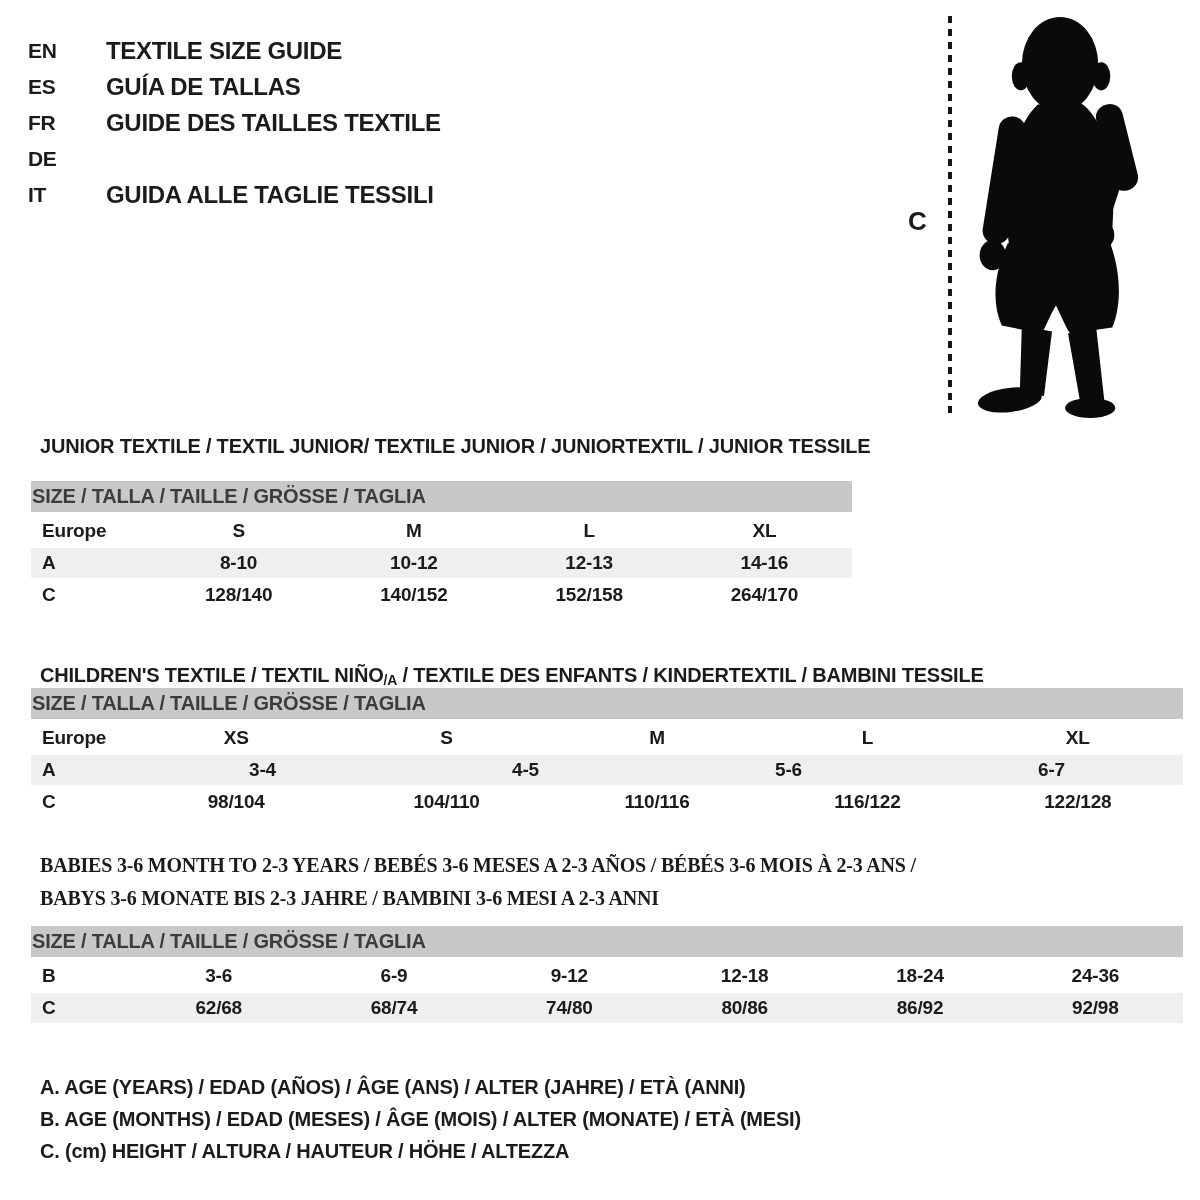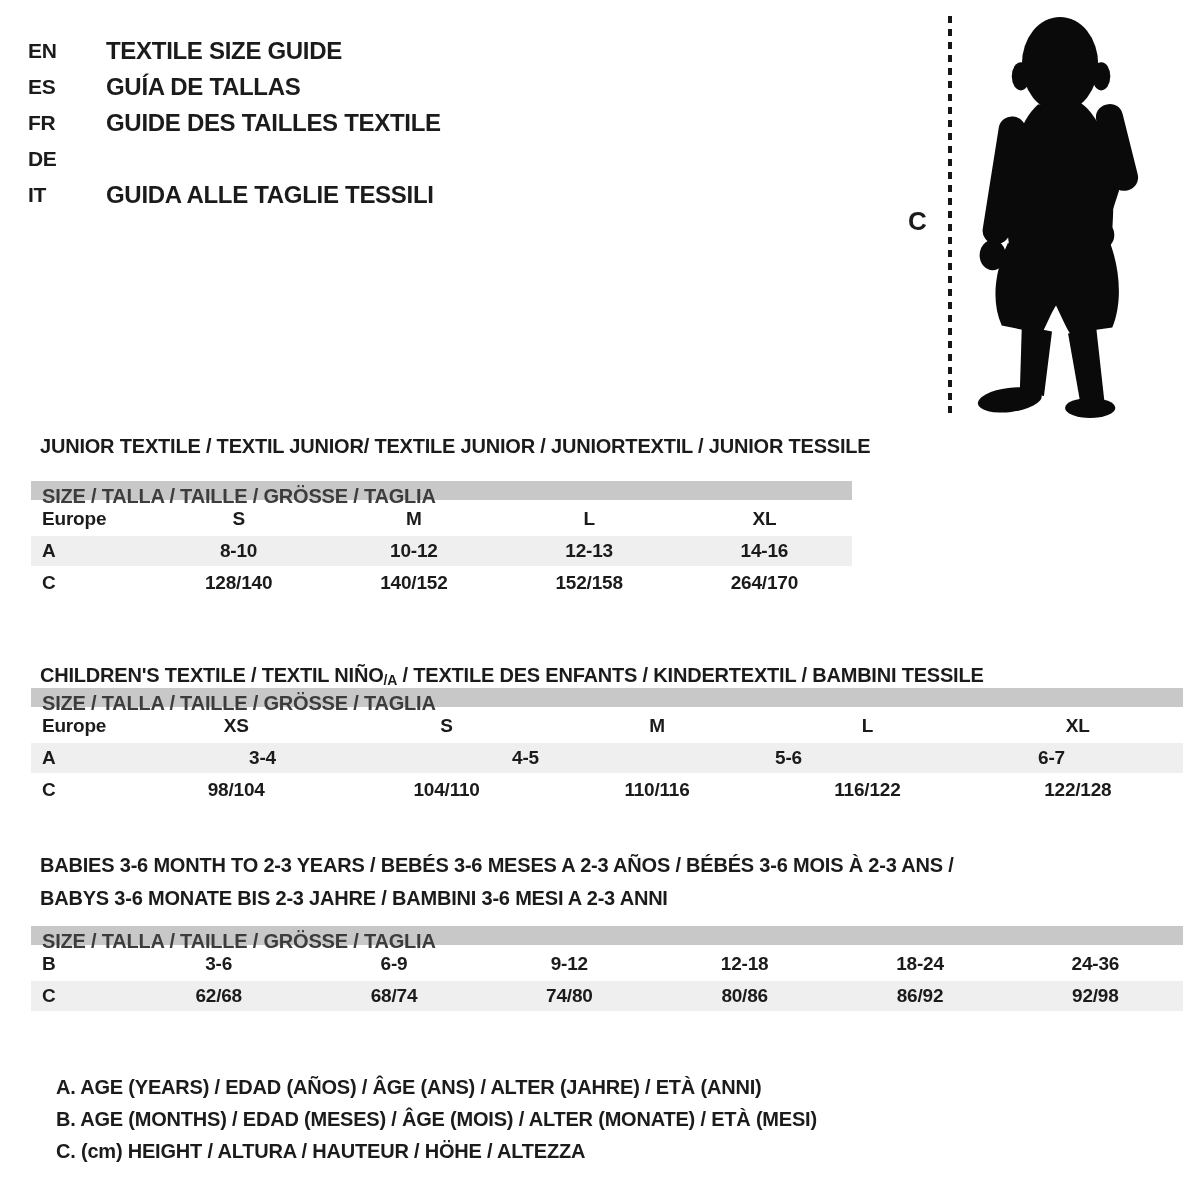--- a/index.html
+++ b/index.html
@@ -29,48 +29,48 @@
   }
   .silhouette { position:absolute; left:966px; top:14px; }
 
   
   .section-title {
     position:absolute; left:40px;
     font-size:20px; font-weight:bold; letter-spacing:-0.2px;
     white-space:nowrap;
   }
   .sub-a { font-size:14px; position:relative; top:3px; font-weight:bold; }
-  .babies-title { line-height:33px; white-space:nowrap; }
+  .babies-title { line-height:33px; white-space:nowrap;font-family:Liberation Serif, serif; }
 
   
   .size-table { position:absolute; left:31px; }
   .t-junior   { top:481px; width:821px; }
   .t-children { top:688px; width:1152px; }
   .t-babies   { top:926px; width:1152px; }
 
   .t-bar {
-    height:19px; line-height:31px;
+    height:31px; line-height:31px;
     background:#c8c8c8; color:#3c3c3c;
     font-size:20px; font-weight:bold; letter-spacing:-0.2px;
-    padding-left:11px; margin-bottom:4px;
+    padding-left:1px; margin-bottom:4px;
   }
   .t-row {
     display:flex; height:30px; line-height:30px;
     font-size:19px; font-weight:bold; letter-spacing:-0.2px;
     margin-bottom:2px;
     justify-content:center;
   }
   .t-row.shaded { background:#efefef; }
   .r-label { padding-left:11px; }
   .t-junior .r-label { flex:0 0 120px; }
   .t-children .r-label, .t-babies .r-label { flex:0 0 100px; }
   .cell { flex:1; text-align:center; }
 
   
-  .legend { position:absolute; left:40px; top:1071px;margin-left:16px; }
+  .legend { position:absolute; left:40px; top:1071px; }
   .legend-line {
     font-size:20px; font-weight:bold; letter-spacing:-0.2px;
     height:32px; line-height:32px; white-space:nowrap;
   }
 </style>
 </head>
 <body>
 
 <div class="lang-block">
   <div class="lang-item">

